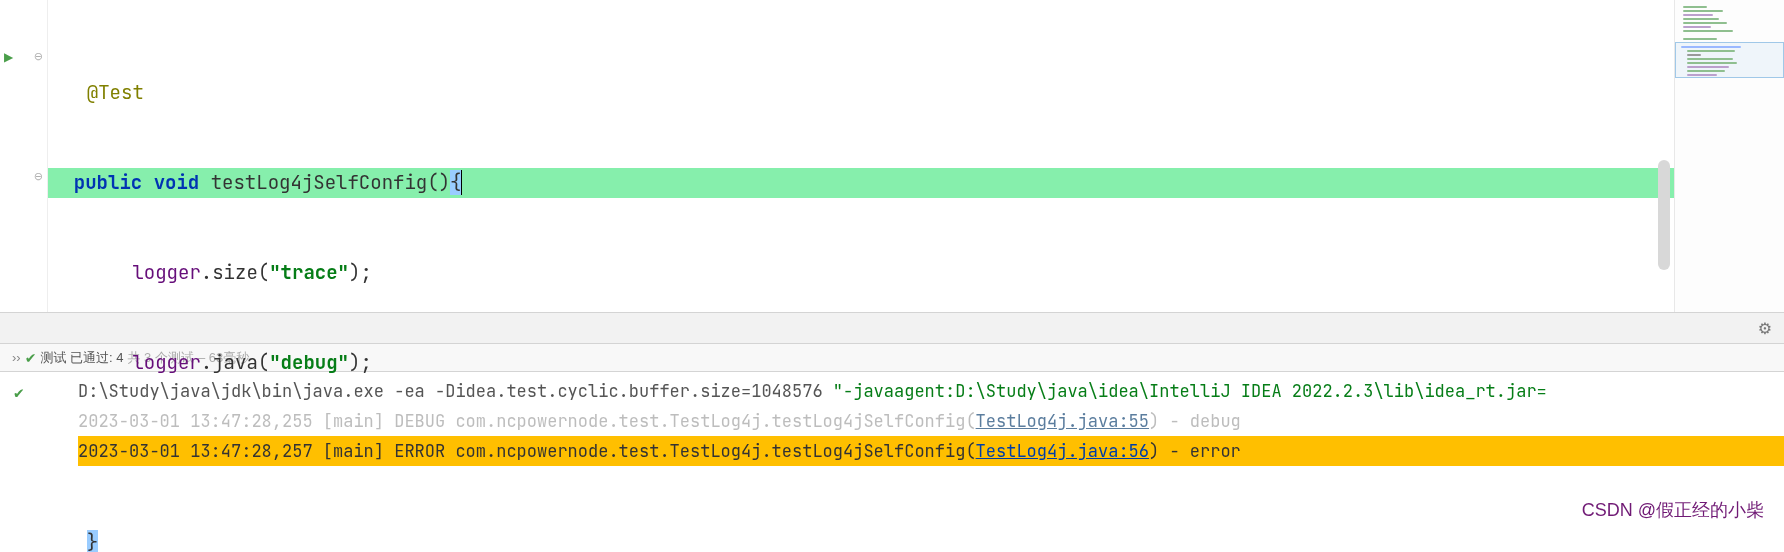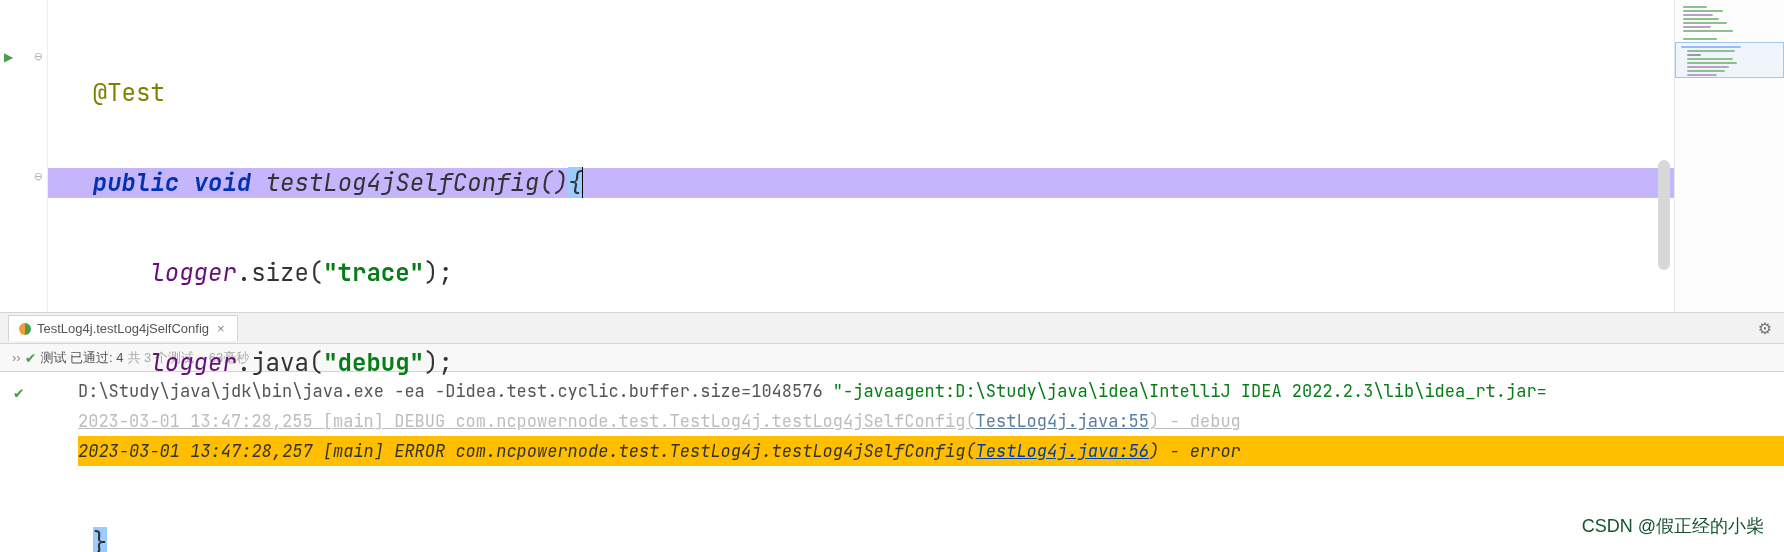--- a/index.html
+++ b/index.html
@@ -34,34 +34,34 @@
     .gutter-fold {
       position: absolute;
       right: 4px;
       color: #b0b0b0;
       font-size: 11px;
       cursor: pointer;
     }
     .code {
       flex: 1;
       font-family: "JetBrains Mono", Consolas, monospace;
-      font-size: 24px;
+      font-size: 19px;
       line-height: 30px;
       padding-top: 18px;
       padding-left: 16px;
       white-space: pre;
       color: #333;
       position: relative;
     }
     .line { height: 30px; display: block; }
-    .line-hl { background: #c4b5fd; margin-left:-16px; padding-left:16px;font-style:italic; }
+    .line-hl { background: #86efac; margin-left:-16px; padding-left:3px; }
     .kw { color: #0033b3; font-weight: bold; }
     .ann { color: #808000; }
     .fn { color: #333; }
-    .field { color: #660e7a; font-style: italic; }
+    .field { color: #660e7a; }
     .str { color: #067d17; font-weight: bold; }
     .paren { color: #333; }
     .brace-sel { background: #99ccff; }
     .cursor { border-right: 1px solid #000; }
     .minimap {
       width: 110px;
       background: #fdfdfd;
       border-left: 1px solid #e8e8e8;
       position: relative;
     }
@@ -133,34 +133,33 @@
     }
     .side-check {
       position: absolute;
       left: 14px;
       top: 6px;
       color: #4a9e4a;
       font-size: 16px;
     }
     .console-line { white-space: pre; color:#555;margin-left:32px; }
     .console-line .str2 { color:#067d17; }
-    .console-line.dim { color:#bdbdbd;text-decoration:underline; }
+    .console-line.dim { color:#bdbdbd; }
     .console-line.dim .link { color:#5b7d9e; text-decoration: underline; }
     .error-line {
       background: #ffbf00;
       color: #333;
-      font-style: italic;
     }
     .error-line .link { color:#003ea8; text-decoration: underline; }
     .link { color:#1a3f9e; text-decoration: underline; cursor:pointer; }
     .watermark {
       position: absolute;
       right: 20px;
-      bottom: 14px;
-      color: #14532d;
+      bottom: 30px;
+      color: #701a75;
       font-size: 18px;
       font-family: Arial, sans-serif;
       pointer-events: none;
     }
   </style>
 </head>
 <body>
 
 <div class="editor-area">
   <div class="gutter">
@@ -194,25 +193,20 @@
     <div class="mm-line" style="top:54px;left:12px;width:14px;background:#999"></div>
     <div class="mm-line" style="top:58px;left:12px;width:46px;background:#8fbf8f"></div>
     <div class="mm-line" style="top:62px;left:12px;width:50px;background:#8fbf8f"></div>
     <div class="mm-line" style="top:66px;left:12px;width:42px;background:#bba0cc"></div>
     <div class="mm-line" style="top:70px;left:12px;width:38px;background:#8fbf8f"></div>
     <div class="mm-line" style="top:74px;left:12px;width:30px;background:#bba0cc"></div>
   </div>
 </div>
 
 <div class="run-tab-bar">
-  <div class="run-tab">
-    <span class="ricon"></span>
-    <span>TestLog4j.testLog4jSelfConfig</span>
-    <span class="close-x">×</span>
-  </div>
   <span class="gear">⚙</span>
 </div>
 
 <div class="status-bar">
   <span class="chev">››</span>
   <span class="check">✔</span>
   <span>测试 已通过: 4</span>
   <span class="dim">共 3 个测试</span>
   <span class="dim"> – 63毫秒</span>
 </div>

